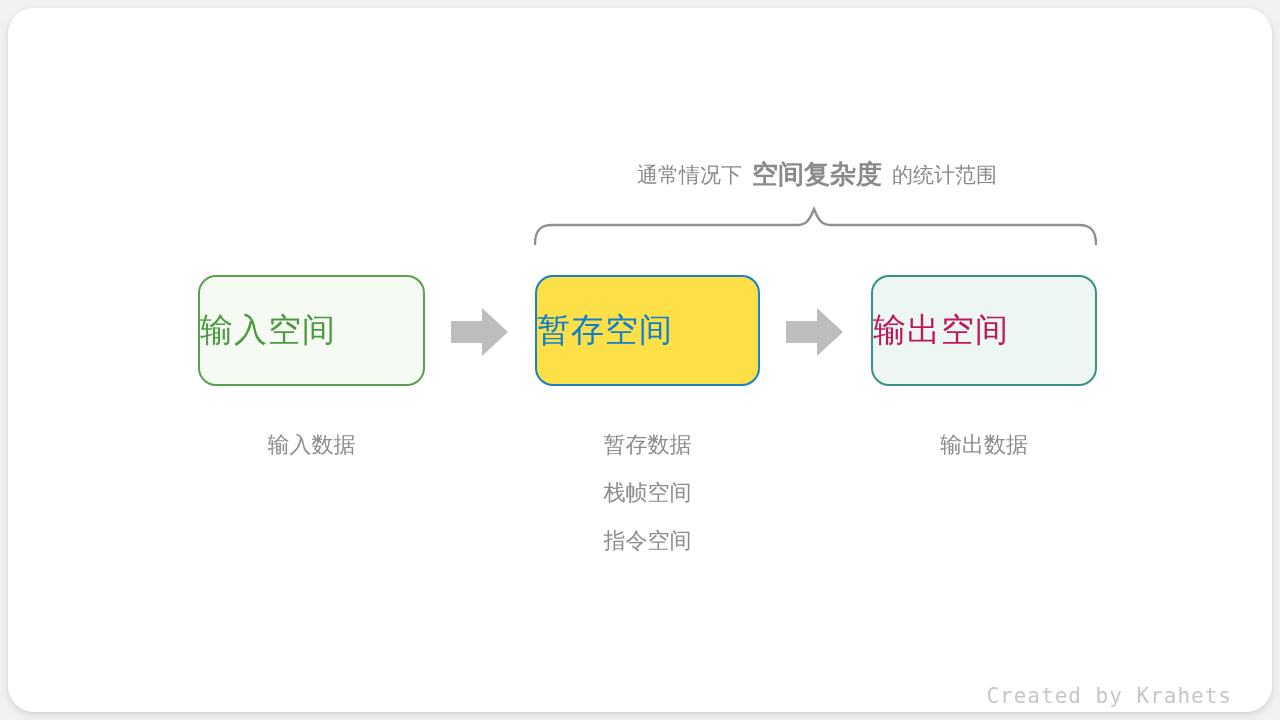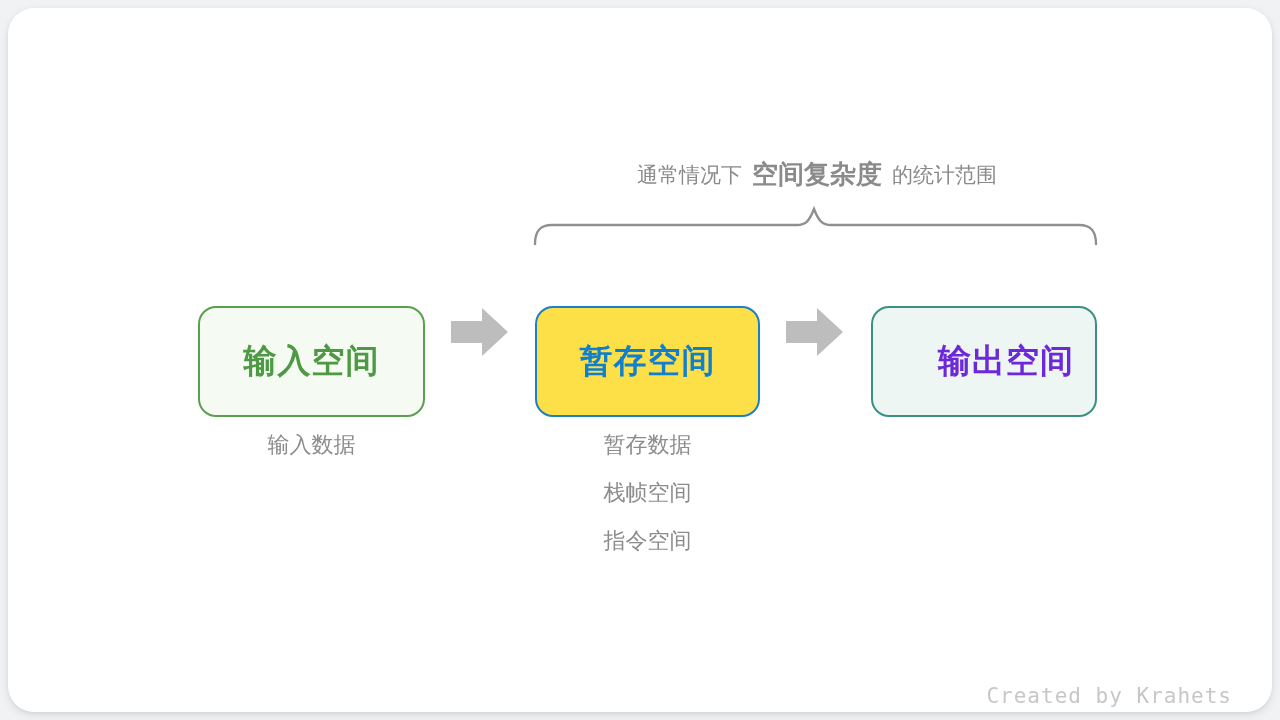--- a/index.html
+++ b/index.html
@@ -50,25 +50,23 @@
   }
   .space-box {
     position: absolute;
     top: 267px;
     height: 111px;
     border: 2.5px solid;
     border-radius: 18px;
     box-sizing: border-box;
     display: flex;
     align-items: center;
-    justify-content: center;
     font-size: 33px;
-    font-weight: bold;
+    font-weight: normal;
     letter-spacing: 1px;
-    margin-top: 31px;
   }
   .box-input  { left: 190px; width: 227px; }
   .box-temp   { left: 527px; width: 225px; }
   .box-output { left: 863px; width: 226px; }
   .arrow-svg {
     position: absolute;
     top: 300px;
     width: 57px;
     height: 48px;
   }
@@ -118,31 +116,34 @@
     </svg>
 
     <div class="space-box box-temp" style="border-color: rgb(25, 128, 203); background: #fde047; color: rgb(15, 127, 206);">
       <span>暂存空间</span>
     </div>
 
     <svg class="arrow-svg arrow-2" viewBox="0 0 57 48">
       <polygon points="0,13 31,13 31,0 57,24 31,48 31,35 0,35" fill="#bdbdbd"></polygon>
     </svg>
 
-    <div class="space-box box-output" style="border-color: rgb(59, 145, 129); background: rgb(237, 246, 243); color: #6d28d9; padding-left: 44px;">
+    <div class="space-box box-output" style="border-color: rgb(59, 145, 129); background: rgb(237, 246, 243); color: #be185d;">
       <span>输出空间</span>
     </div>
 
     <div class="notes notes-temp">
       <div>暂存数据</div>
       <div>栈帧空间</div>
       <div>指令空间</div>
     </div>
 
     <div class="notes notes-input">
       <div>输入数据</div>
     </div>
 
+    <div class="notes notes-output">
+      <div>输出数据</div>
+    </div>
 
     <div class="credit">Created by Krahets</div>
 
   </div>
 </div>
 
 </body></html>

